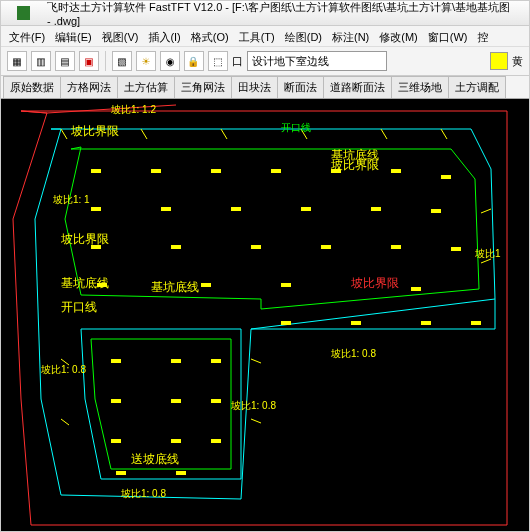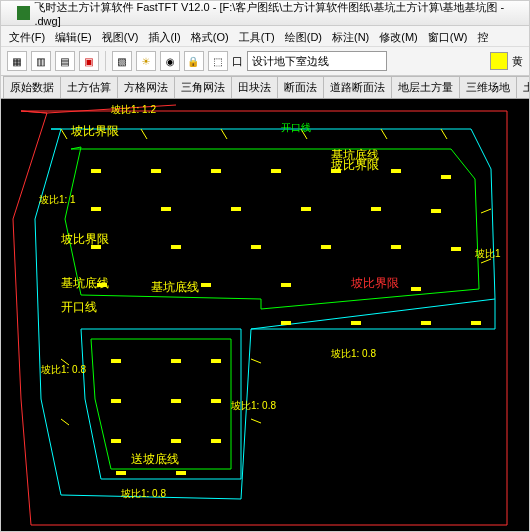--- a/index.html
+++ b/index.html
@@ -12,21 +12,21 @@
     border: 1px solid #ccc;
     box-sizing: border-box;
   }
   .titlebar {
     background: linear-gradient(#fdfdfd, #e8e8e8);
     height: 20px;
     font-size: 11px;
     padding: 2px 16px;
     display: flex;
     align-items: center;
-    gap: 4px;
+    gap: 17px;
     border-bottom: 1px solid #ccc;
   }
   .app-icon {
     width: 14px; height: 14px;
     background: #2a7a2a;
     display: inline-block;
   }
   .menubar {
     background: #f4f4f4;
     height: 20px;
@@ -145,27 +145,26 @@
   <span class="tool-btn">⬚</span>
   <span>口</span>
   <input class="layer-input" value="设计地下室边线" style="">
   <span style="flex:1"></span>
   <span class="swatch"></span>
   <span>黄</span>
 </div>
 
 <div class="tabs">
   <div class="tab">原始数据</div>
+  <div class="tab">方格网法</div>
   <div class="tab">土方估算</div>
-  <div class="tab">方格网法</div>
   <div class="tab">三角网法</div>
   <div class="tab">田块法</div>
   <div class="tab">断面法</div>
   <div class="tab">道路断面法</div>
-  <div class="tab">地层土方量</div>
   <div class="tab">三维场地</div>
   <div class="tab">土方调配</div>
 </div>
 
 <div class="canvas-wrap">
   <svg width="528" height="436">
 
     <polyline points="20,12 506,12 506,426 30,426 20,300 12,120 46,14 20,12" fill="none" stroke="#ff3030" stroke-width="1"></polyline>
     <polyline points="20,12 46,14 175,6" fill="none" stroke="#ff3030" stroke-width="1"></polyline>
 
@@ -192,21 +191,21 @@
       <line x1="60" y1="320" x2="68" y2="326"></line>
       <line x1="60" y1="260" x2="68" y2="266"></line>
     </g>
   </svg>
 
   <span class="lbl bigger" style="left:110px; top:4px;">坡比1: 1.2</span>
   <span class="lbl" style="left:70px;  top:24px;">坡比界限</span>
   <span class="lbl green bigger" style="left:280px; top:22px;">开口线</span>
   <span class="lbl" style="left:330px; top:48px;">基坑底线</span>
   <span class="lbl" style="left:330px; top:58px;">坡比界限</span>
-  <span class="lbl bigger" style="left:38px;  top:94px;">坡比1: 1</span>
+  <span class="lbl bigger" style="left:52px;  top:94px;">坡比1: 1</span>
   <span class="lbl" style="left:60px;  top:132px;">坡比界限</span>
   <span class="lbl bigger" style="left:474px; top:148px;">坡比1</span>
   <span class="lbl red" style="left:350px; top:176px;">坡比界限</span>
   <span class="lbl" style="left:60px;  top:176px;">基坑底线</span>
   <span class="lbl" style="left:150px; top:180px;">基坑底线</span>
   <span class="lbl" style="left:60px;  top:200px;">开口线</span>
   <span class="lbl bigger" style="left:330px; top:248px;">坡比1: 0.8</span>
   <span class="lbl bigger" style="left:40px;  top:264px;">坡比1: 0.8</span>
   <span class="lbl bigger" style="left:230px; top:300px;">坡比1: 0.8</span>
   <span class="lbl bigger" style="left:120px; top:388px;">坡比1: 0.8</span>

